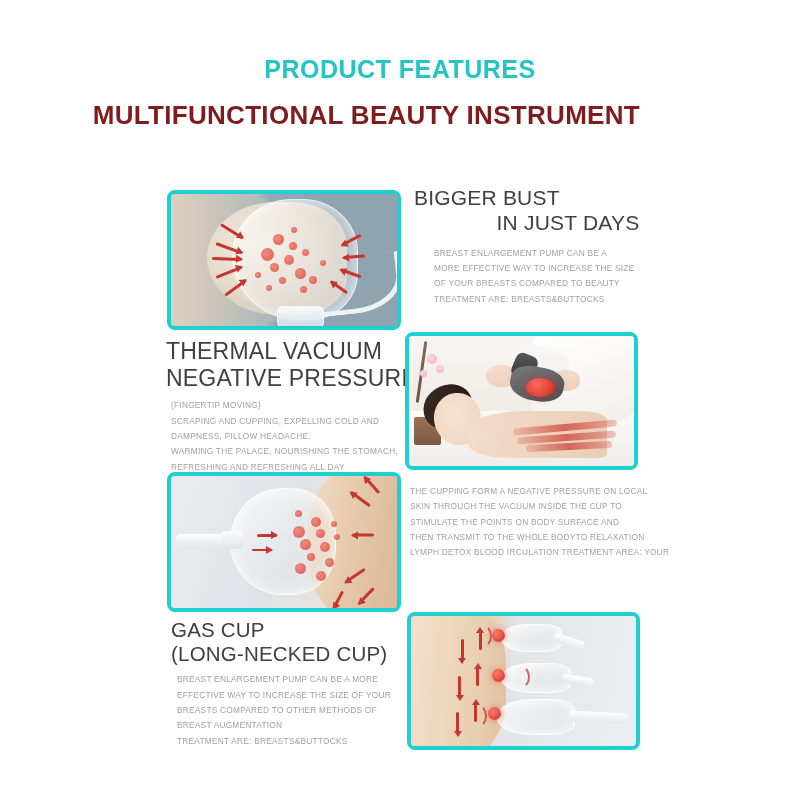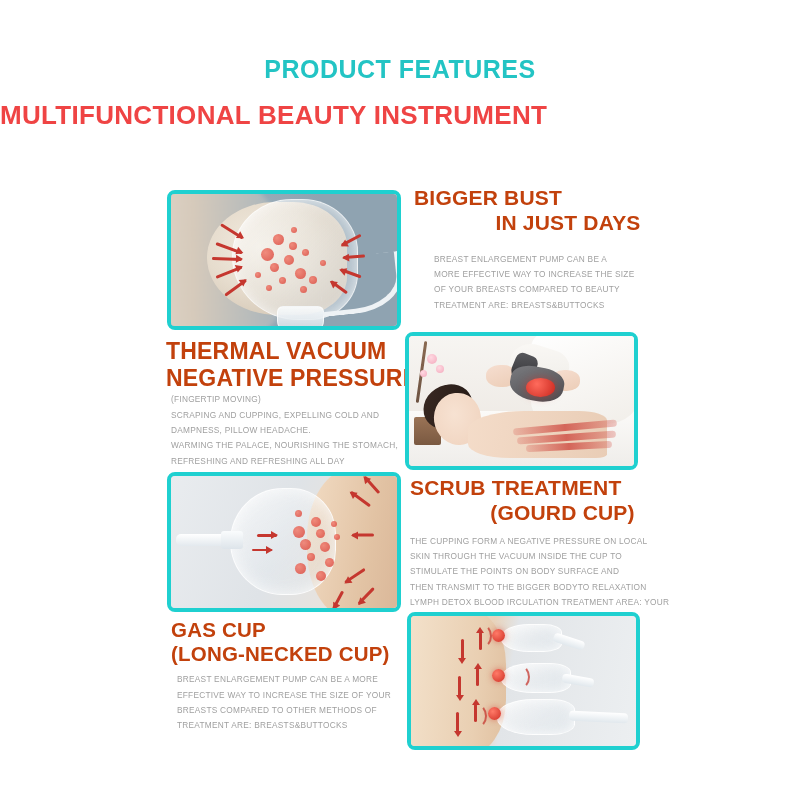--- a/index.html
+++ b/index.html
@@ -40,25 +40,25 @@
     font-weight: bold;
     letter-spacing: 0.5px;
     color: #23c4c4;
     line-height: 1;
   }
   .title-sub {
     position: absolute;
     top: 102px;
     left: 0;
     width: 640px;
-    text-align: left;
+    text-align: right;
     font-size: 26px;
     font-weight: bold;
     letter-spacing: 0.3px;
-    color: #ef4444;
+    color: #7f1d1d;
     line-height: 1;
   }
 
   
   .panel {
     position: absolute;
     border: 4px solid #1fd0d0;
     border-radius: 8px;
     box-sizing: border-box;
     overflow: hidden;
@@ -276,46 +276,46 @@
     border-top:6px solid #c5372f; border-left:4px solid transparent; border-right:4px solid transparent;
   }
   .wave {
     position:absolute; border:2px solid rgba(197,55,47,0.75);
     border-radius:50%; border-right-color:transparent; border-top-color:transparent; border-bottom-color:transparent;
   }
 
   
   .textblock { position: absolute; }
   .tb-head {
-    color: #c2410c;
+    color: #404040;
     font-size: 21px;
-    font-weight: bold;
+    font-weight: normal;
     letter-spacing: 0.2px;
     line-height: 1.18;
     white-space: nowrap;
   }
   .tb-head .l2 { display: block; }
   .tb-body {
     color: #a0a0a0;
     font-size: 8.3px;
     line-height: 1.85;
     letter-spacing: 0.25px;
   }
   .tb-body p { margin: 0; }
 
   
   #text-1 { left: 414px; top: 186px; width: 270px; }
   #text-1 .tb-head { text-align: left; }
   #text-1 .tb-head .l2 { text-align: center; padding-left: 38px; }
-  #text-1 .tb-body { margin-top: 16px; padding-left: 20px; }
+  #text-1 .tb-body { margin-top: 10px; padding-left: 20px; }
 
   
   #text-2 { left: 166px; top: 338px; width: 240px; }
   #text-2 .tb-head { font-size: 23px; }
-  #text-2 .tb-body { margin-top: 0; padding-left: 5px; }
+  #text-2 .tb-body { margin-top: 6px; padding-left: 5px; }
 
   
   #text-3 { left: 410px; top: 476px; width: 275px; }
   #text-3 .tb-head { text-align: left; }
   #text-3 .tb-head .l2 { text-align: center; padding-left: 30px; }
   #text-3 .tb-body { margin-top: 8px; }
 
   
   #text-4 { left: 163px; top: 618px; width: 250px; }
   #text-4 .tb-head { font-size: 20.5px; padding-left: 8px; }
@@ -449,42 +449,39 @@
       <div class="arr" style="left:90%;top:44%;width:22px;transform:rotate(180deg);"></div>
       <div class="arr" style="left:88%;top:22%;width:24px;transform:rotate(216deg);"></div>
       <div class="arr" style="left:92%;top:12%;width:22px;transform:rotate(228deg);"></div>
       <div class="arr" style="left:86%;top:70%;width:24px;transform:rotate(146deg);"></div>
       <div class="arr" style="left:90%;top:84%;width:22px;transform:rotate(134deg);"></div>
       <div class="arr" style="left:76%;top:86%;width:20px;transform:rotate(118deg);"></div>
     </div>
   </div>
 
   <div class="textblock" id="text-3">
-    <div class="tb-head">
-      <span>SCRUB TREATMENT</span>
-      <span class="l2">(GOURD CUP)</span>
-    </div>
     <div class="tb-body">
       <p>THE CUPPING FORM A NEGATIVE PRESSURE ON LOCAL</p>
       <p>SKIN THROUGH THE VACUUM INSIDE THE CUP TO</p>
       <p>STIMULATE THE POINTS ON BODY SURFACE AND</p>
-      <p>THEN TRANSMIT TO THE BIGGER BODYTO RELAXATION</p>
+      <p>THEN TRANSMIT TO THE WHOLE BODYTO RELAXATION</p>
       <p>LYMPH DETOX BLOOD IRCULATION TREATMENT AREA: YOUR</p>
     </div>
   </div>
 
   <div class="textblock" id="text-4">
     <div class="tb-head">
       <span>GAS CUP</span>
       <span class="l2">(LONG-NECKED CUP)</span>
     </div>
     <div class="tb-body">
       <p>BREAST ENLARGEMENT PUMP CAN BE A MORE</p>
       <p>EFFECTIVE WAY TO INCREASE THE SIZE OF YOUR</p>
       <p>BREASTS COMPARED TO OTHER METHODS OF</p>
+      <p>BREAST AUGMENTATION</p>
       <p>TREATMENT ARE: BREASTS&amp;BUTTOCKS</p>
     </div>
   </div>
 
   <div class="panel" id="panel-4">
     <div class="scene">
       <div class="p4-bg"></div>
       <div class="p4-skin"></div>
 
       <div class="p4-cup" style="left:40%;top:6%;width:26%;height:20%;"></div>

